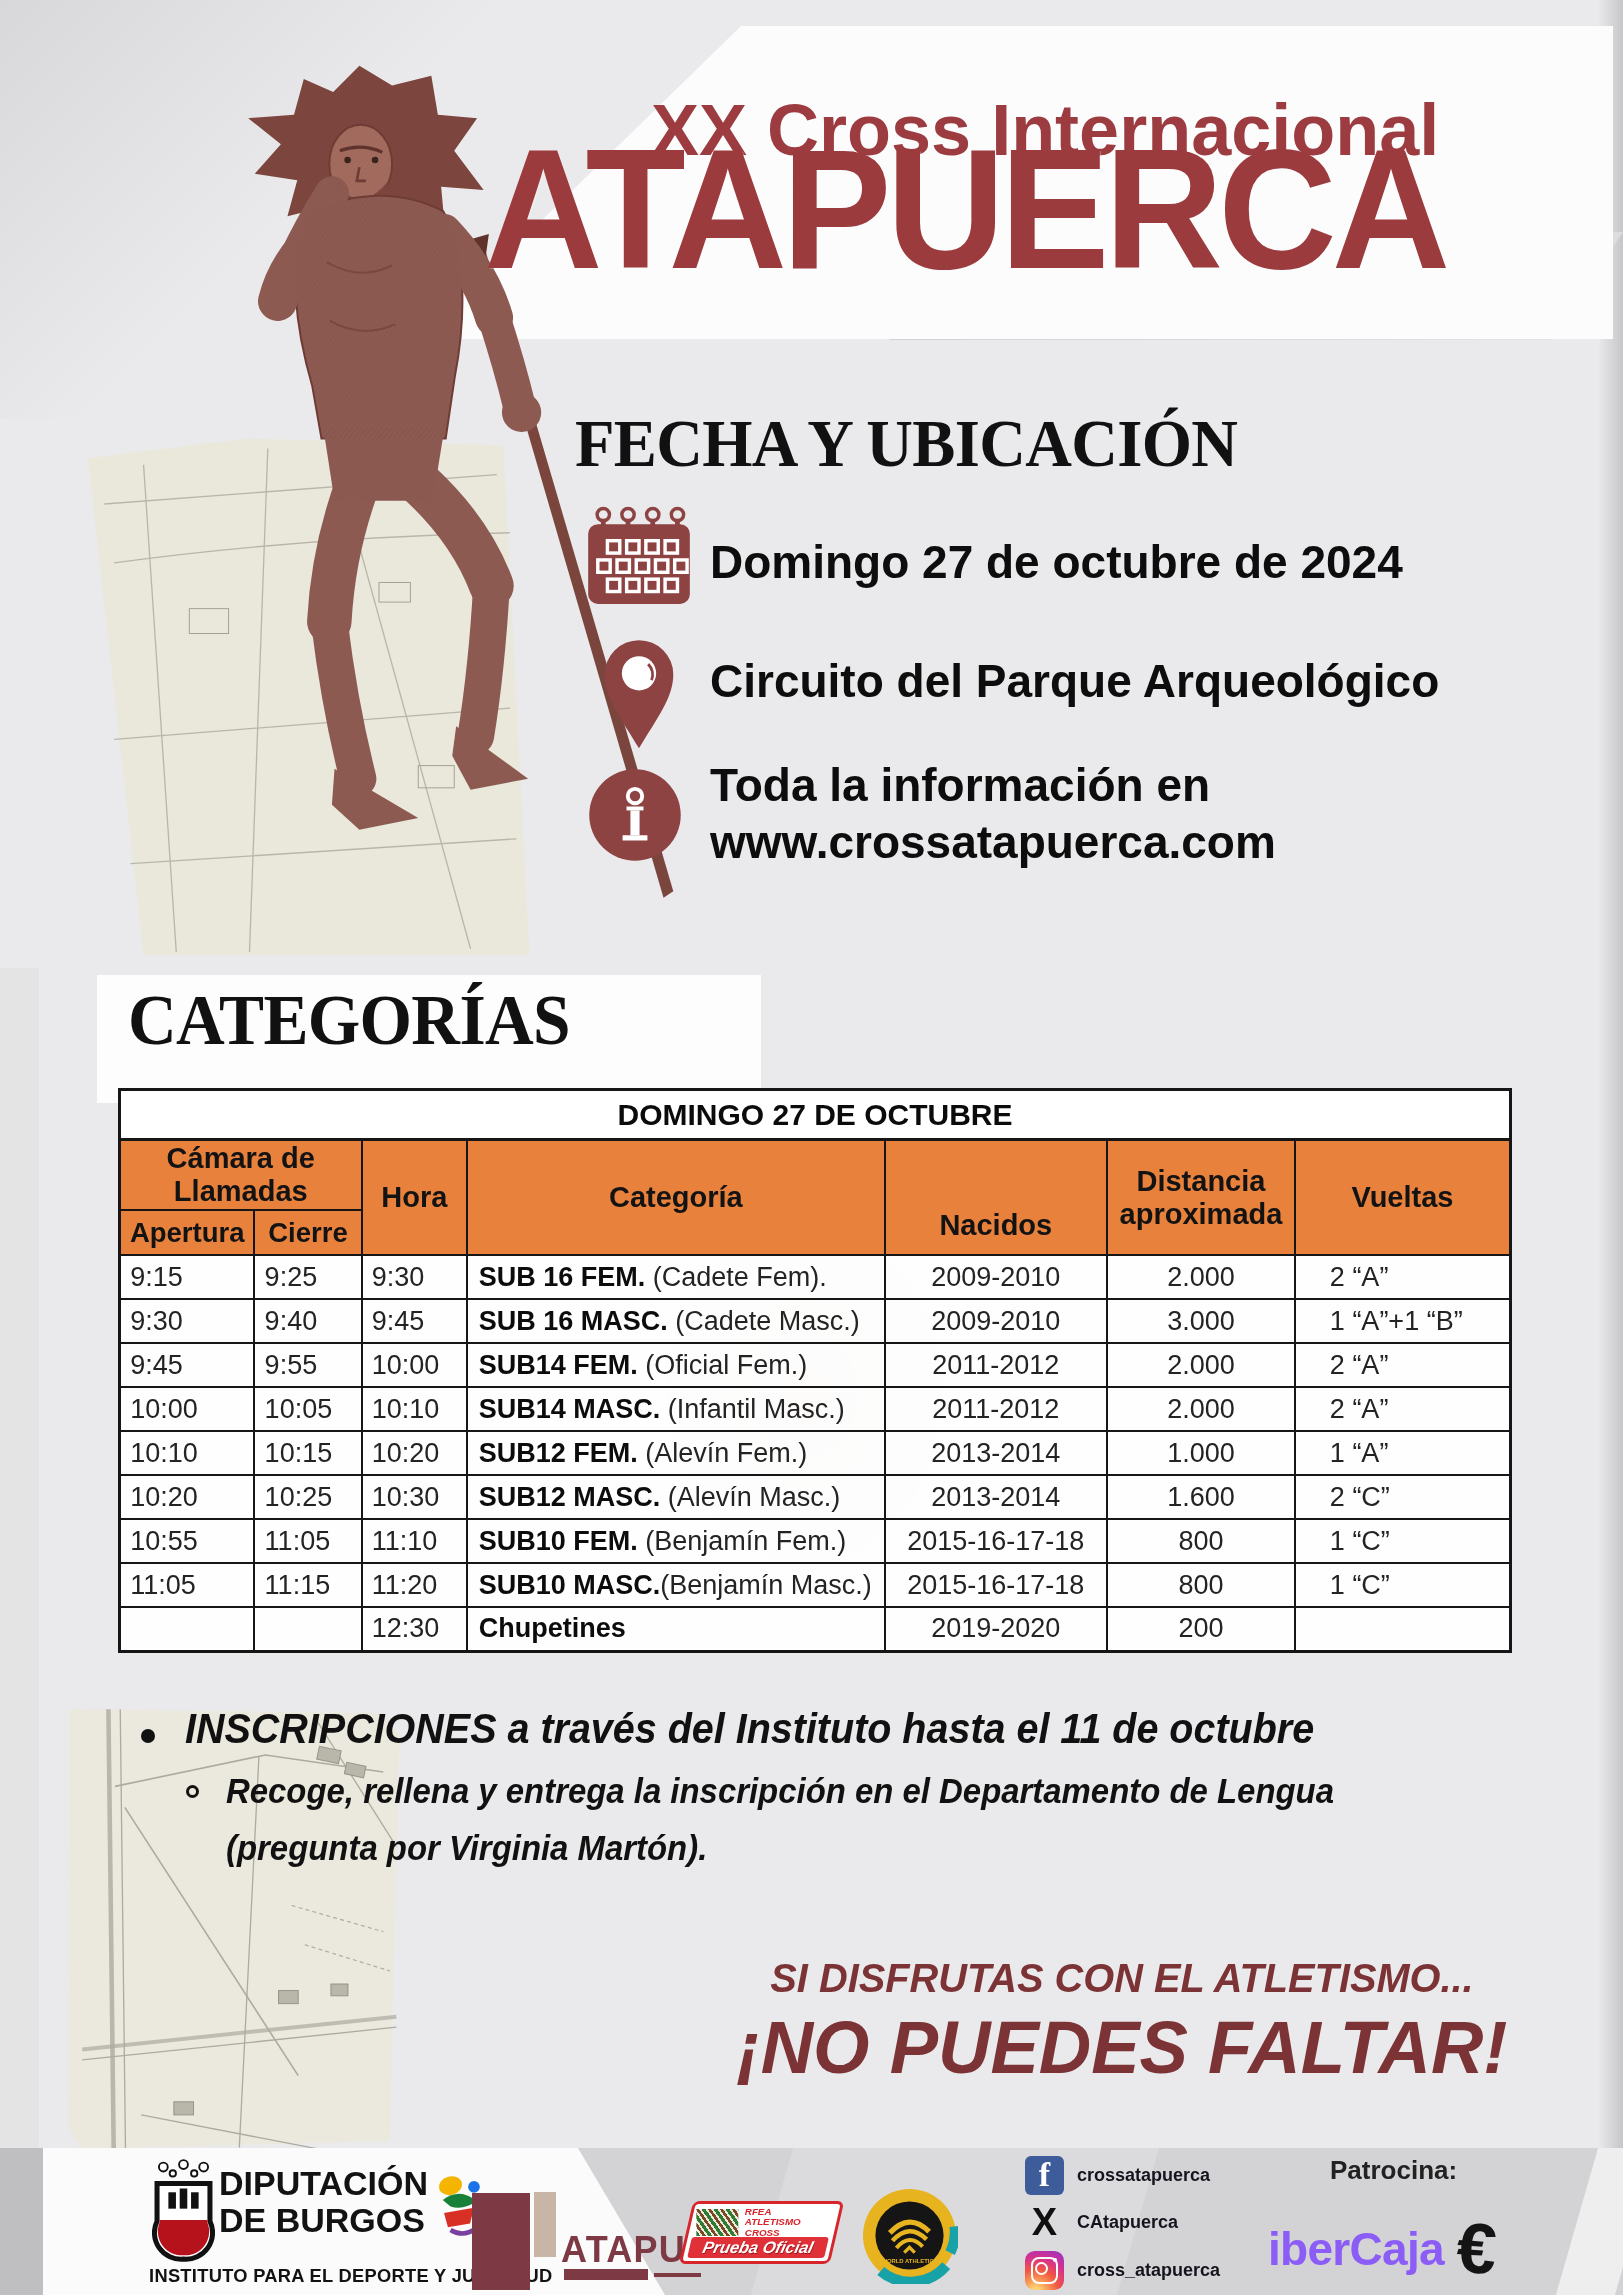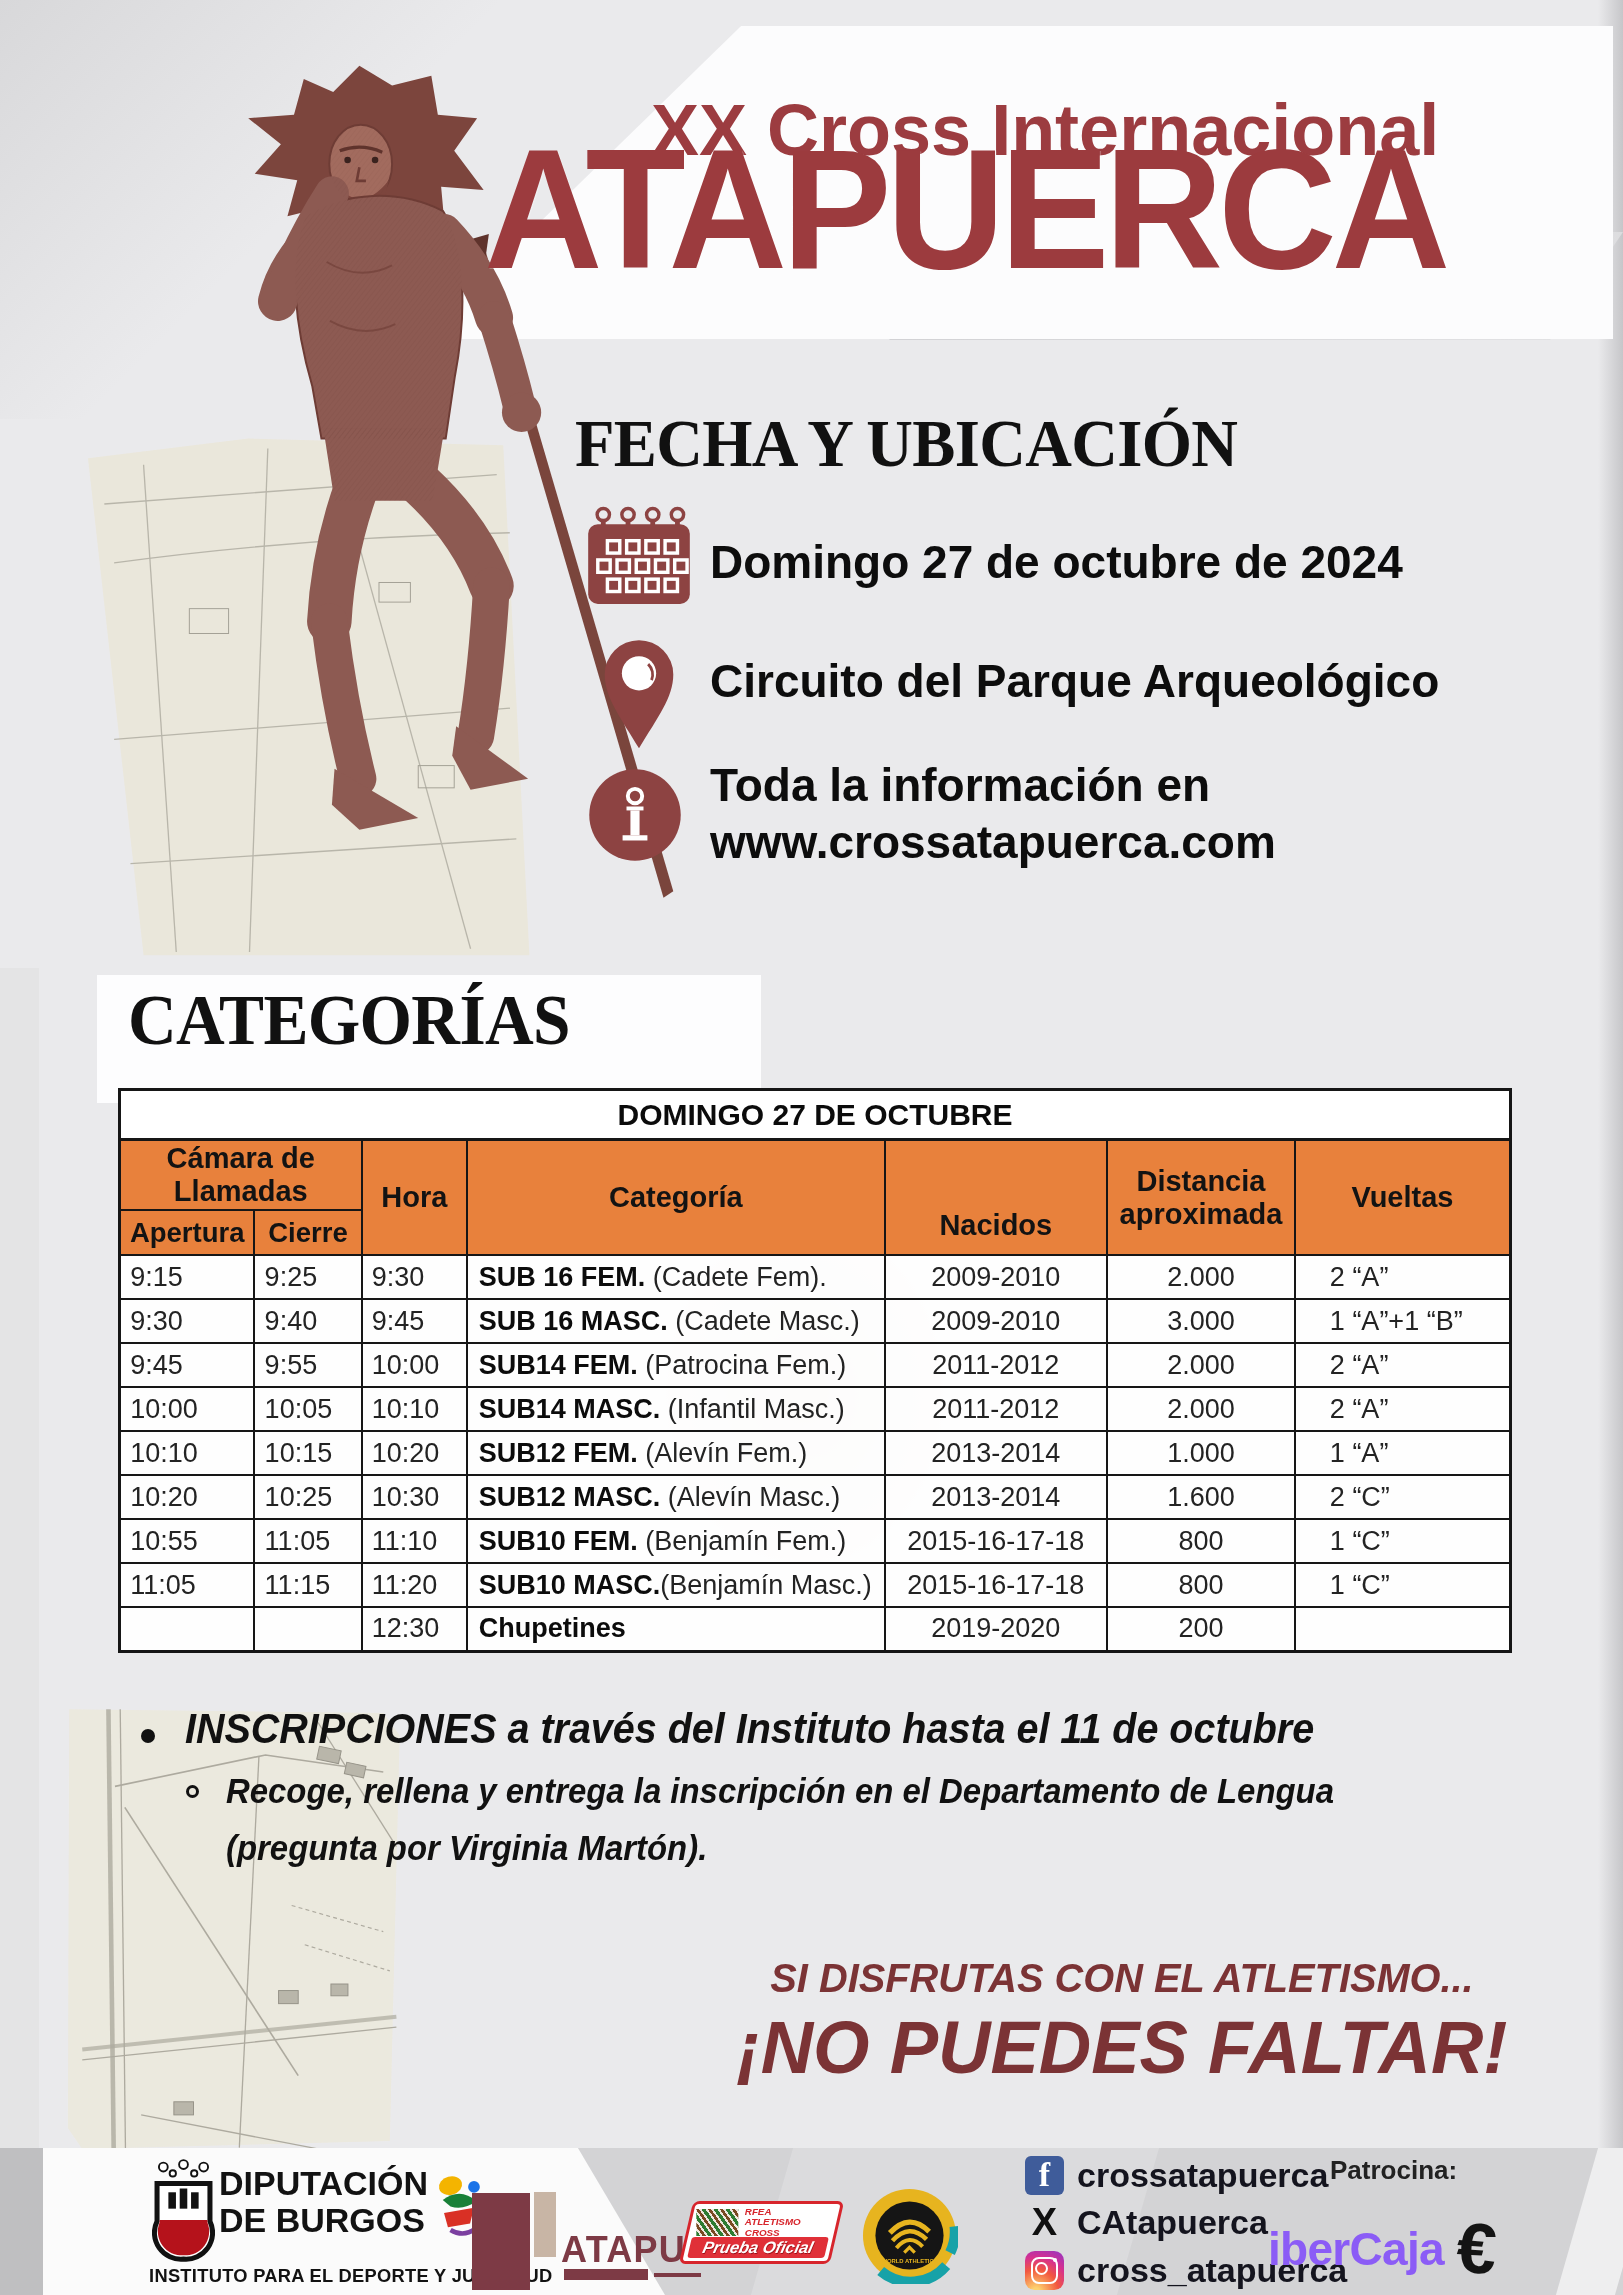--- a/index.html
+++ b/index.html
@@ -106,21 +106,21 @@
   .social{left:1025px;top:2154px;z-index:6;}
   .soc-row{display:flex;align-items:center;height:42px;margin-bottom:5.9px;}
   .soc-icon{width:39px;height:39px;border-radius:5.9px;display:flex;align-items:center;justify-content:center;flex:0 0 39px;}
   .soc-fb{background:#3f5c9a;color:#fff;font-family:"Liberation Serif",serif;font-weight:700;font-size:34px;}
   .soc-x{background:transparent;color:#101010;font-weight:900;font-size:38px;}
   .soc-ig{background:radial-gradient(circle at 28% 105%,#fdd26f 8%,#f2583f 45%,#d6308f 70%,#8e35c9 100%);
     border-radius:9.8px;position:relative;}
   .ig-cam{position:absolute;inset:5.9px;border:2.6px solid #fff;border-radius:7.9px;}
   .ig-lens{position:absolute;left:50%;top:50%;width:13px;height:13px;margin:-9.2px 0 0 -9.2px;border:2.6px solid #fff;border-radius:50%;}
   .ig-dot{position:absolute;right:7.2px;top:6.5px;width:3.9px;height:3.9px;background:#fff;border-radius:50%;}
-  .soc-label{margin-left:13px;font-size:34px;font-weight:800;color:#14141e;white-space:nowrap;}
+  .soc-label{margin-left:13px;font-size:18px;font-weight:800;color:#14141e;white-space:nowrap;}
   .patrocina{left:1330px;top:2155px;font-size:26px;font-weight:700;color:#222;z-index:6;}
   .ibercaja{left:1268px;top:2213px;z-index:6;display:flex;align-items:center;}
   .ib-name{font-size:46px;font-weight:800;letter-spacing:-0.7px;color:#8b5cf6;}
   .ib-sym{font-size:71px;font-weight:800;color:#141414;margin-left:13px;transform:rotate(4deg);line-height:1;}
 </style>
 </head>
 <body>
 
 <div id="page">
 
@@ -284,21 +284,21 @@
       <td class="c-cat"><span class="b">SUB 16 MASC.</span><span> (Cadete Masc.)</span></td>
       <td class="c-mid">2009-2010</td>
       <td class="c-mid">3.000</td>
       <td class="c-v">1 “A”+1 “B”</td>
     </tr>
 
     <tr>
       <td class="c-time">9:45</td>
       <td class="c-time">9:55</td>
       <td class="c-time">10:00</td>
-      <td class="c-cat"><span class="b">SUB14 FEM.</span><span> (Patrocina Fem.)</span></td>
+      <td class="c-cat"><span class="b">SUB14 FEM.</span><span> (Oficial Fem.)</span></td>
       <td class="c-mid">2011-2012</td>
       <td class="c-mid">2.000</td>
       <td class="c-v">2 “A”</td>
     </tr>
 
     <tr>
       <td class="c-time">10:00</td>
       <td class="c-time">10:05</td>
       <td class="c-time">10:10</td>
       <td class="c-cat"><span class="b">SUB14 MASC.</span><span> (Infantil Masc.)</span></td>

